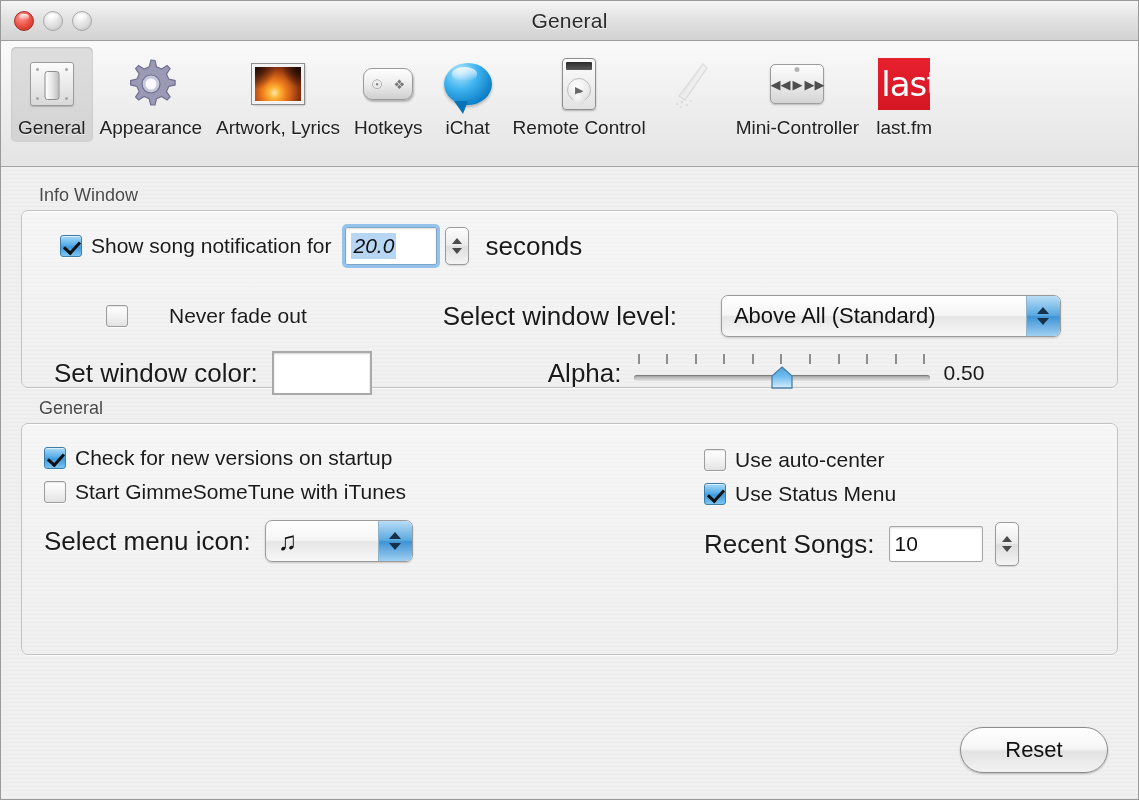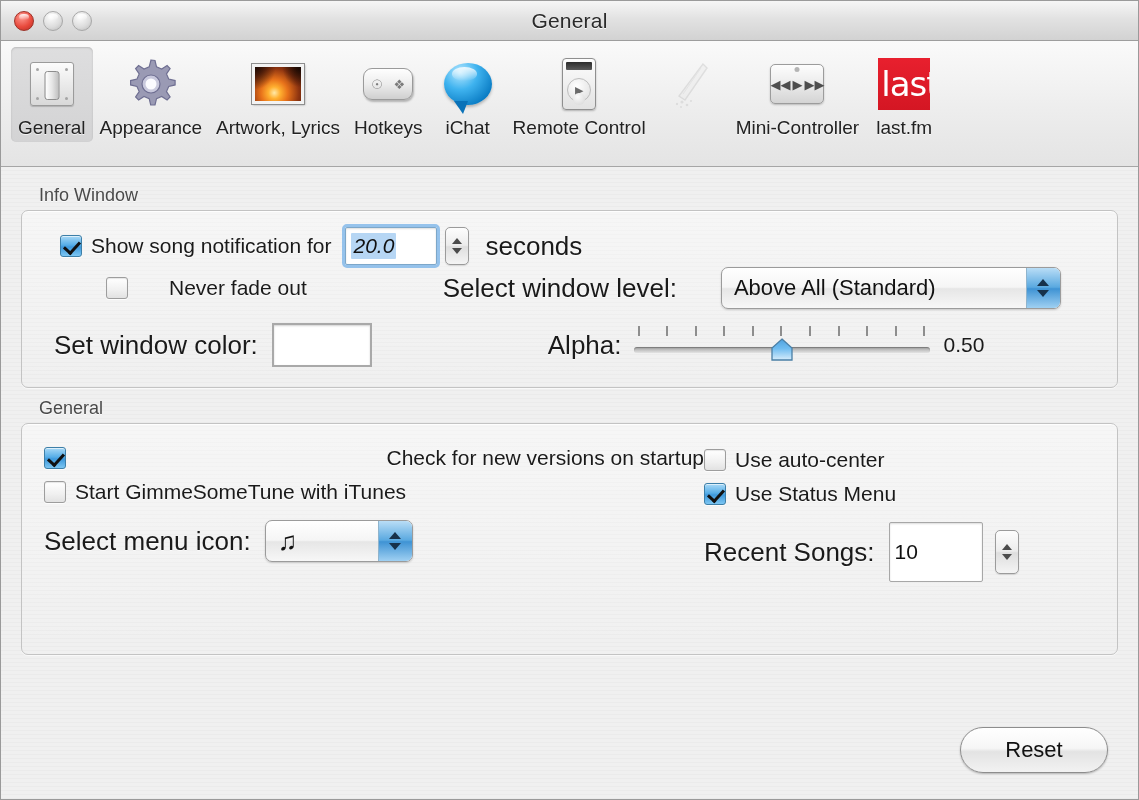--- a/index.html
+++ b/index.html
@@ -438,21 +438,21 @@
     </div>
 
   </div>
 
   <div class="content">
 
     <div class="group">
       <div class="group-title">Info Window</div>
       <div class="group-box" style="height:178px; padding:16px 22px 0 22px;">
 
-        <div class="row" style="margin-bottom:2px;padding-left:16px;">
+        <div class="row" style="margin-bottom:30px;padding-left:16px;">
           <span class="cbox on"></span>
           <span class="cb-label">Show song notification for</span>
           <span class="tfield focused" style="width:92px; margin-left:14px;font-style:italic;">
             <span class="sel">20.0</span>
           </span>
           <span class="stepper" style="margin-left:8px;">
             <i class="ar up"></i>
               <i class="ar dn"></i>
           </span>
           <span class="lbl" style="margin-left:16px;">seconds</span>
@@ -512,21 +512,21 @@
       </div>
     </div>
 
     <div class="group">
       <div class="group-title">General</div>
       <div class="group-box" style="height:232px; padding:22px 22px 0 22px;">
 
         <div style="display:flex;">
 
           <div style="flex:0 0 660px;">
-            <div class="row" style="margin-bottom:10px;justify-content:space-between;">
+            <div class="row" style="margin-bottom:10px;">
               <span class="cbox on"></span>
               <span class="cb-label">Check for new versions on startup</span>
             </div>
             <div class="row" style="margin-bottom:16px;">
               <span class="cbox off"></span>
               <span class="cb-label">Start GimmeSomeTune with iTunes</span>
             </div>
             <div class="row">
               <span class="lbl">Select menu icon:</span>
               <span class="popup" style="width:148px; margin-left:14px;">
@@ -543,21 +543,21 @@
             <div class="row" style="margin-bottom:10px;">
               <span class="cbox off"></span>
               <span class="cb-label">Use auto-center</span>
             </div>
             <div class="row" style="margin-bottom:16px;">
               <span class="cbox on"></span>
               <span class="cb-label">Use Status Menu</span>
             </div>
             <div class="row">
               <span class="lbl">Recent Songs:</span>
-              <span class="tfield" style="width:94px; margin-left:14px; height:60px;">
+              <span class="tfield" style="width:94px; margin-left:14px; height:36px;">
                 <span>10</span>
               </span>
               <span class="stepper" style="margin-left:12px; height:44px;">
                 <i class="ar up"></i>
                   <i class="ar dn"></i>
               </span>
             </div>
           </div>
         </div>
 

